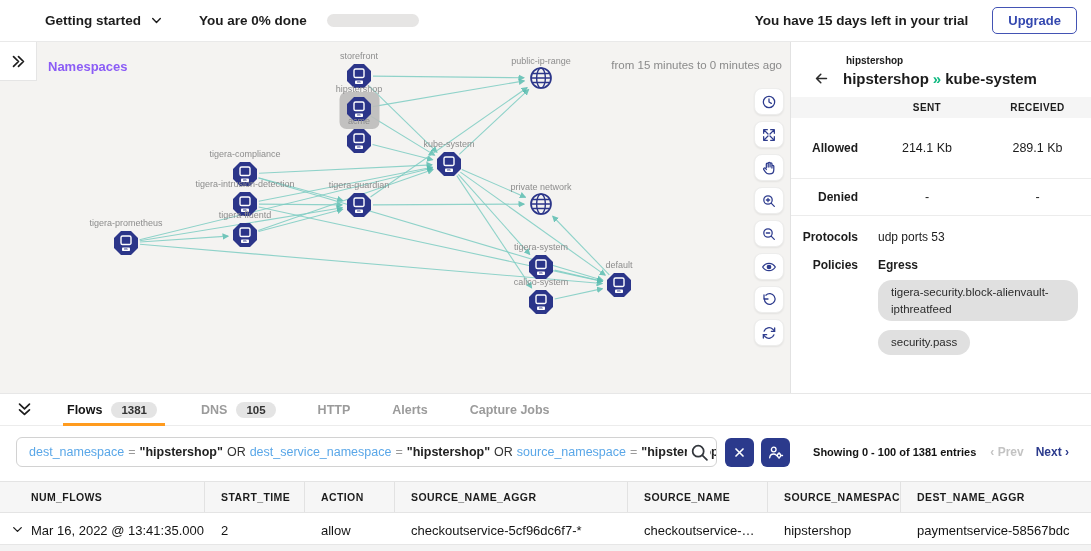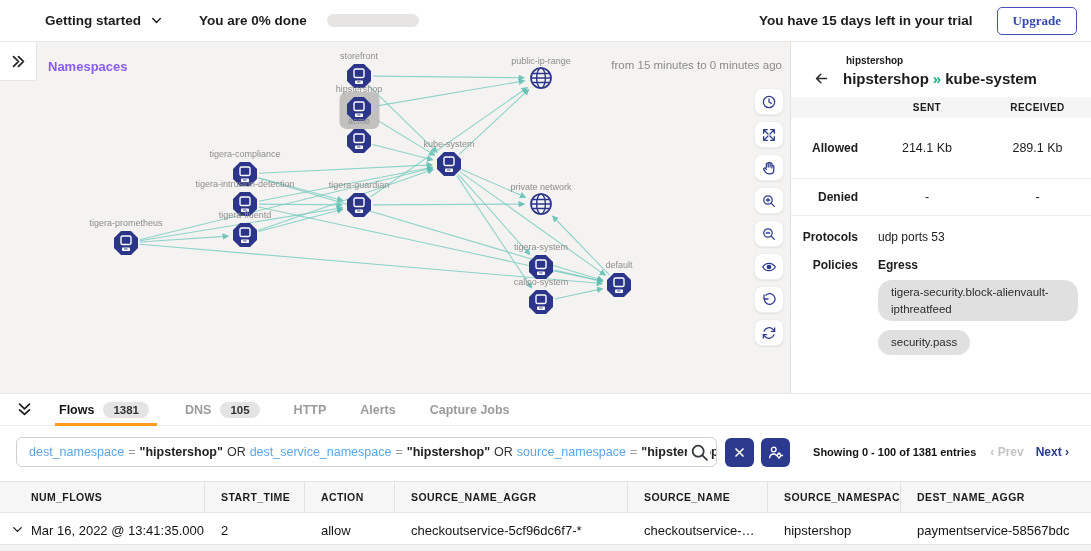--- a/index.html
+++ b/index.html
@@ -10,21 +10,21 @@
   .topbar{position:absolute;top:0;left:0;width:100%;height:42px;background:#fff;
           border-bottom:1px solid #e9e9e9;display:flex;align-items:center;box-sizing:border-box;}
   .tb-left{display:flex;align-items:center;padding-left:45px;}
   .getting-started{display:flex;align-items:center;gap:9px;font-weight:700;font-size:13.5px;cursor:pointer;}
   .progress-label{margin-left:36px;font-weight:700;font-size:13.5px;}
   .progress-pill{margin-left:20px;width:92px;height:13px;border-radius:7px;background:#e6e5e4;}
   .tb-right{margin-left:auto;display:flex;align-items:center;gap:24px;padding-right:14px;}
   .trial-text{font-weight:700;font-size:13.5px;}
   .upgrade-btn{border:1.5px solid #4353b4;color:#3448af;background:#fff;font-weight:700;
                font-size:13px;border-radius:5px;padding:5px 15px;cursor:pointer;
-               font-family:Liberation Serif, serif;}
+               font-family:Liberation Sans, sans-serif;}
 
   
   .graph{position:absolute;top:42px;left:0;width:790px;height:351px;background:#f4f3f1;overflow:hidden;}
   .expand-box{position:absolute;top:0;left:0;width:36px;height:38px;background:#fff;
               border:1px solid #e5e5e5;border-top:none;border-left:none;display:flex;
               align-items:center;justify-content:center;cursor:pointer;}
   .graph-title{position:absolute;top:17px;left:48px;color:#8b5cf6;font-weight:700;font-size:13px;}
   .time-range{position:absolute;top:17px;right:8px;color:#8a8a8a;font-size:11.5px;}
   .gsvg{position:absolute;top:0;left:0;}
   .toolbar{position:absolute;top:46px;right:6px;display:flex;flex-direction:column;gap:6px;}
@@ -55,21 +55,21 @@
   .kvrow .lbl{text-align:right;padding-right:13px;font-weight:700;}
   .kvrow .val{padding-left:7px;}
   .kvrow .val.b{font-weight:700;}
   .pills{margin:8px 0 0 87px;display:flex;flex-direction:column;gap:9px;align-items:flex-start;}
   .pill{background:#e0e0e0;border-radius:14px;padding:4px 13px;font-size:11.5px;color:#2b2b2b;
         line-height:1.45;max-width:200px;box-sizing:border-box;}
 
   
   .bottom{position:absolute;top:393px;left:0;width:1091px;height:158px;background:#fff;
           border-top:1px solid #e7e7e7;box-sizing:border-box;}
-  .tabbar{height:31px;border-bottom:1px solid #ececec;display:flex;align-items:center;padding-left:16px;}
+  .tabbar{height:31px;border-bottom:1px solid #ececec;display:flex;align-items:center;padding-left:16px;gap:8px;}
   .tab{position:relative;display:flex;align-items:center;gap:9px;height:31px;cursor:pointer;
        font-size:12.5px;font-weight:700;color:#9b9b9b;}
   .tab.active{color:#141414;}
   .tab.active::after{content:"";position:absolute;left:-4px;right:-8px;bottom:-1px;height:3px;background:#ff9b1e;}
   .badge{background:#e4e4e4;color:#333;border-radius:10px;padding:2px 10px;font-size:11.5px;font-weight:700;}
   .dchev{margin-right:14px;display:flex;cursor:pointer;}
 
   .searchrow{display:flex;align-items:center;margin:11px 16px 0 16px;}
   .searchbox{position:relative;width:701px;height:30px;border:1px solid #d2d2d2;border-radius:6px;
              background:#fff;box-sizing:border-box;display:flex;align-items:center;overflow:hidden;

